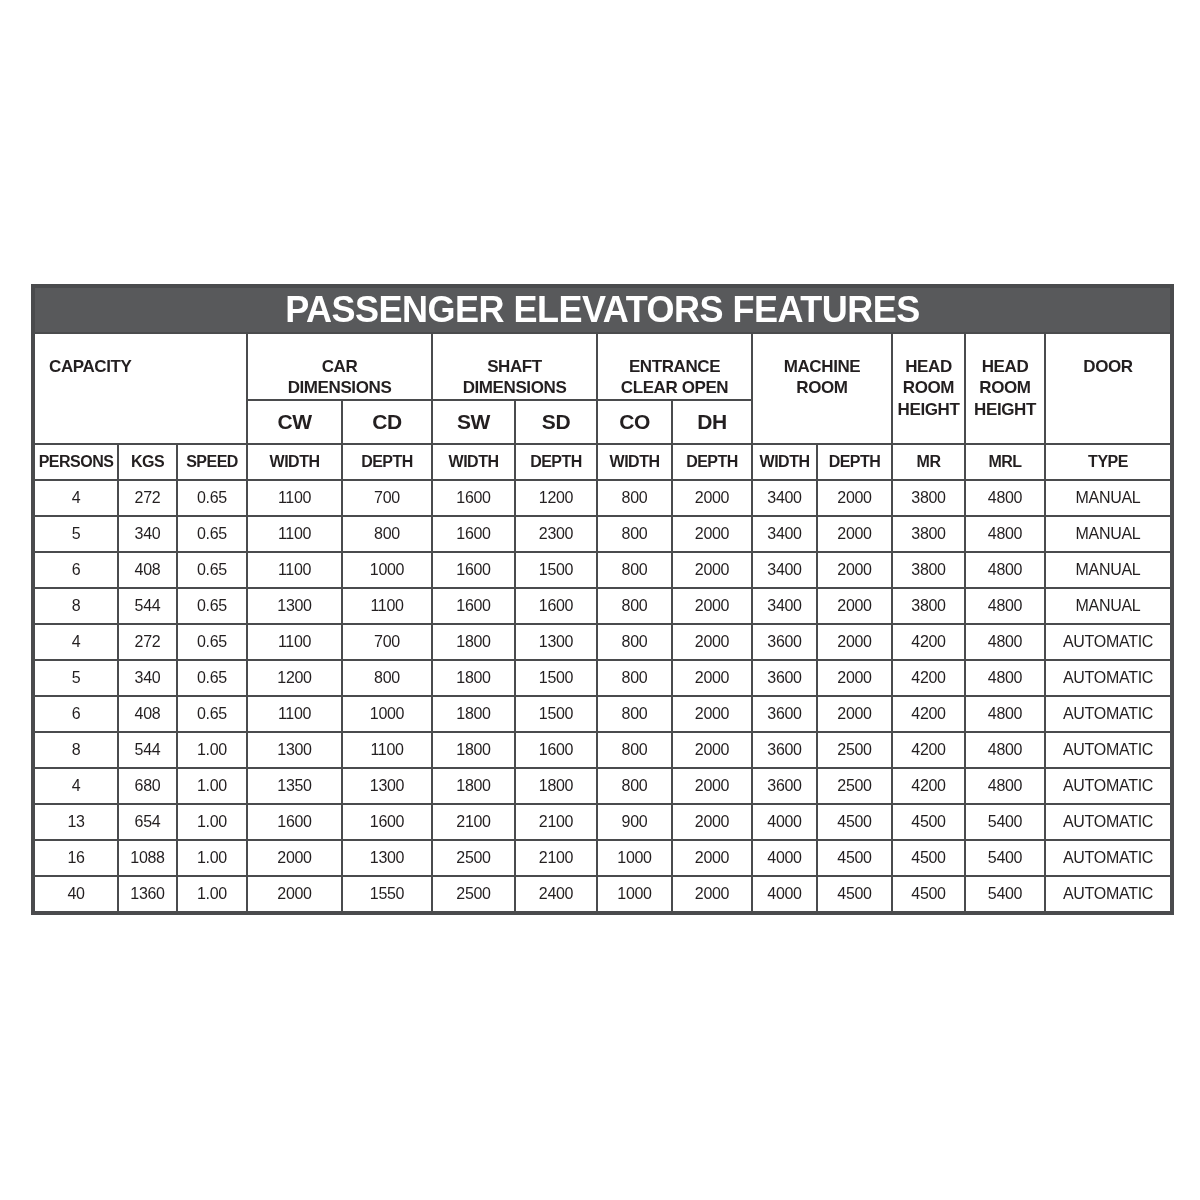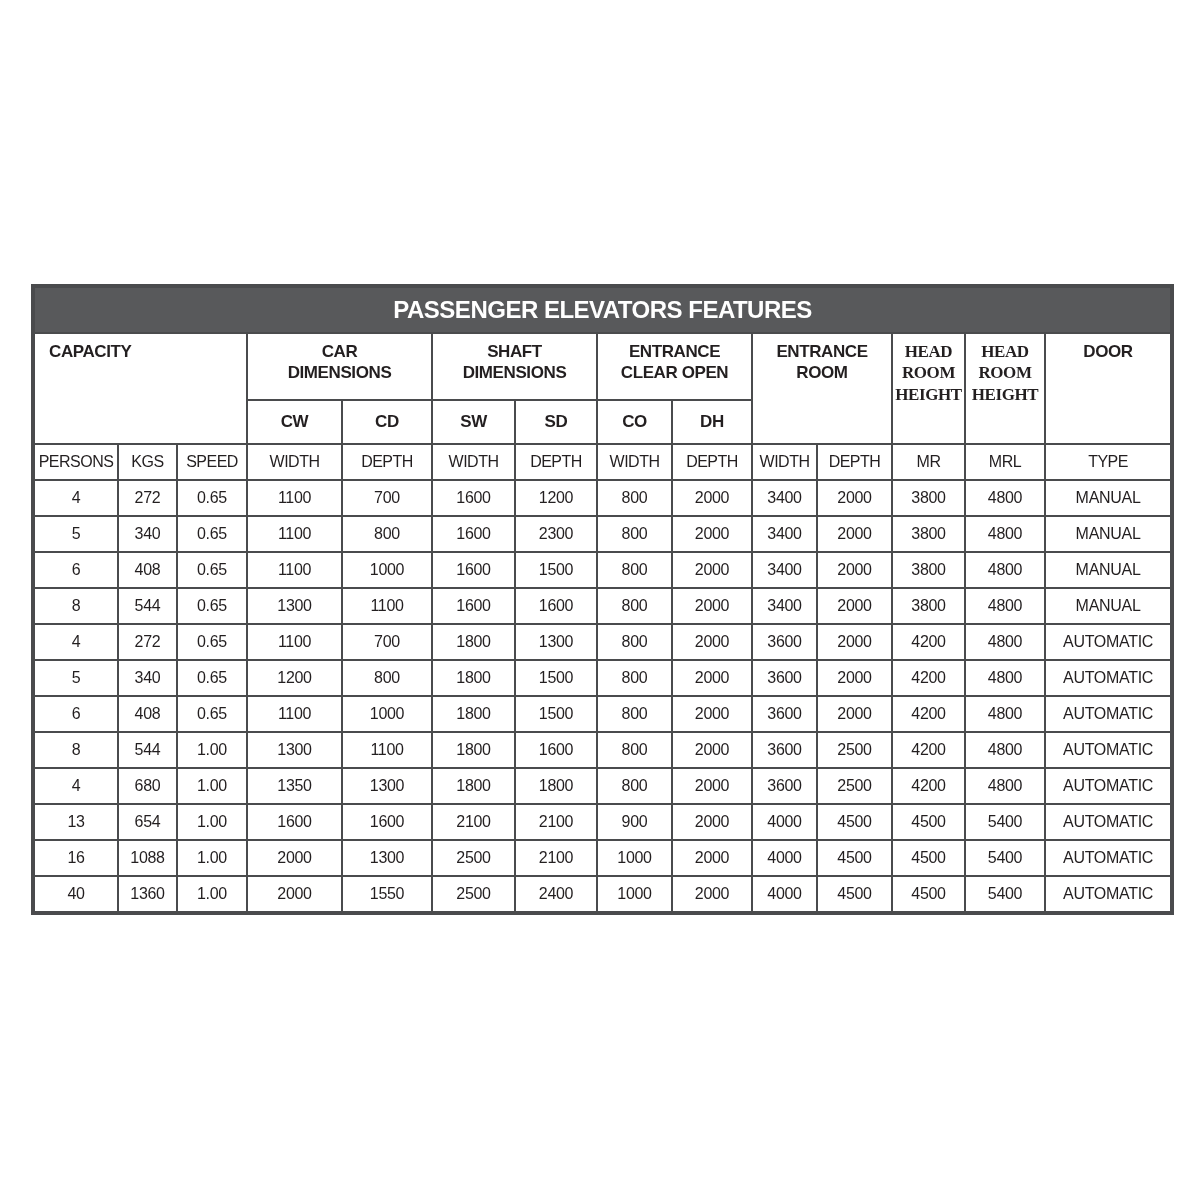--- a/index.html
+++ b/index.html
@@ -28,21 +28,21 @@
   table.spec-table th, table.spec-table td {
     border: 2px solid var(--border-color, #4a4b4d);
     padding: 0;
     overflow: visible;
     white-space: nowrap;
   }
   tr.title-row th {
     height: 44px;
     background: var(--title-bg, #58595b);
     color: var(--title-fg, #ffffff);
-    font-size: 24px;
+    font-size: 36px;
     font-weight: bold;
     text-align: center;
     vertical-align: middle;
     letter-spacing: -0.5px;
   }
   tr.group-row th {
     height: 58px;
     vertical-align: top;
     text-align: center;
     font-size: 17px;
@@ -51,39 +51,40 @@
     padding-top: 7px;
     white-space: normal;
   }
   tr.group-row th.cap-cell {
     text-align: left;
     padding-left: 14px;
   }
   tr.group-row .wrap {
     display: inline-block;
     line-height: 1.25;
+    margin-top: 15px;
   }
   .w110 { max-width: 112px; }
   .w120 { max-width: 122px; }
   .w100 { max-width: 100px; }
-  .w70  { max-width: 70px; font-family: Liberation Serif, serif; }
+  .w70  { max-width: 70px; }
   tr.sub-row th {
     height: 42px;
     text-align: center;
     vertical-align: middle;
-    font-size: 17px;
+    font-size: 21px;
     font-weight: bold;
     letter-spacing: -0.4px;
   }
   tr.col-row th {
     height: 34px;
     text-align: center;
     vertical-align: middle;
     font-size: 16px;
-    font-weight: normal;
+    font-weight: bold;
     letter-spacing: -0.5px;
   }
   tbody td {
     height: 34px;
     text-align: center;
     vertical-align: middle;
     font-size: 16px;
     letter-spacing: -0.3px;
   }
 </style>
@@ -110,21 +111,21 @@
     </colgroup>
     <thead>
       <tr class="title-row">
         <th colspan="14">PASSENGER ELEVATORS FEATURES</th>
       </tr>
       <tr class="group-row">
         <th colspan="3" rowspan="2" class="cap-cell"><span class="wrap">CAPACITY</span></th>
         <th colspan="2"><span class="wrap w110">CAR DIMENSIONS</span></th>
         <th colspan="2"><span class="wrap w110">SHAFT DIMENSIONS</span></th>
         <th colspan="2"><span class="wrap w120">ENTRANCE CLEAR OPEN</span></th>
-        <th colspan="2" rowspan="2"><span class="wrap w100">ENTRANCE ROOM</span></th>
+        <th colspan="2" rowspan="2"><span class="wrap w100">MACHINE ROOM</span></th>
         <th rowspan="2"><span class="wrap w70">HEAD ROOM HEIGHT</span></th>
         <th rowspan="2"><span class="wrap w70">HEAD ROOM HEIGHT</span></th>
         <th rowspan="2"><span class="wrap">DOOR</span></th>
       </tr>
       <tr class="sub-row">
         <th>CW</th>
         <th>CD</th>
         <th>SW</th>
         <th>SD</th>
         <th>CO</th>

